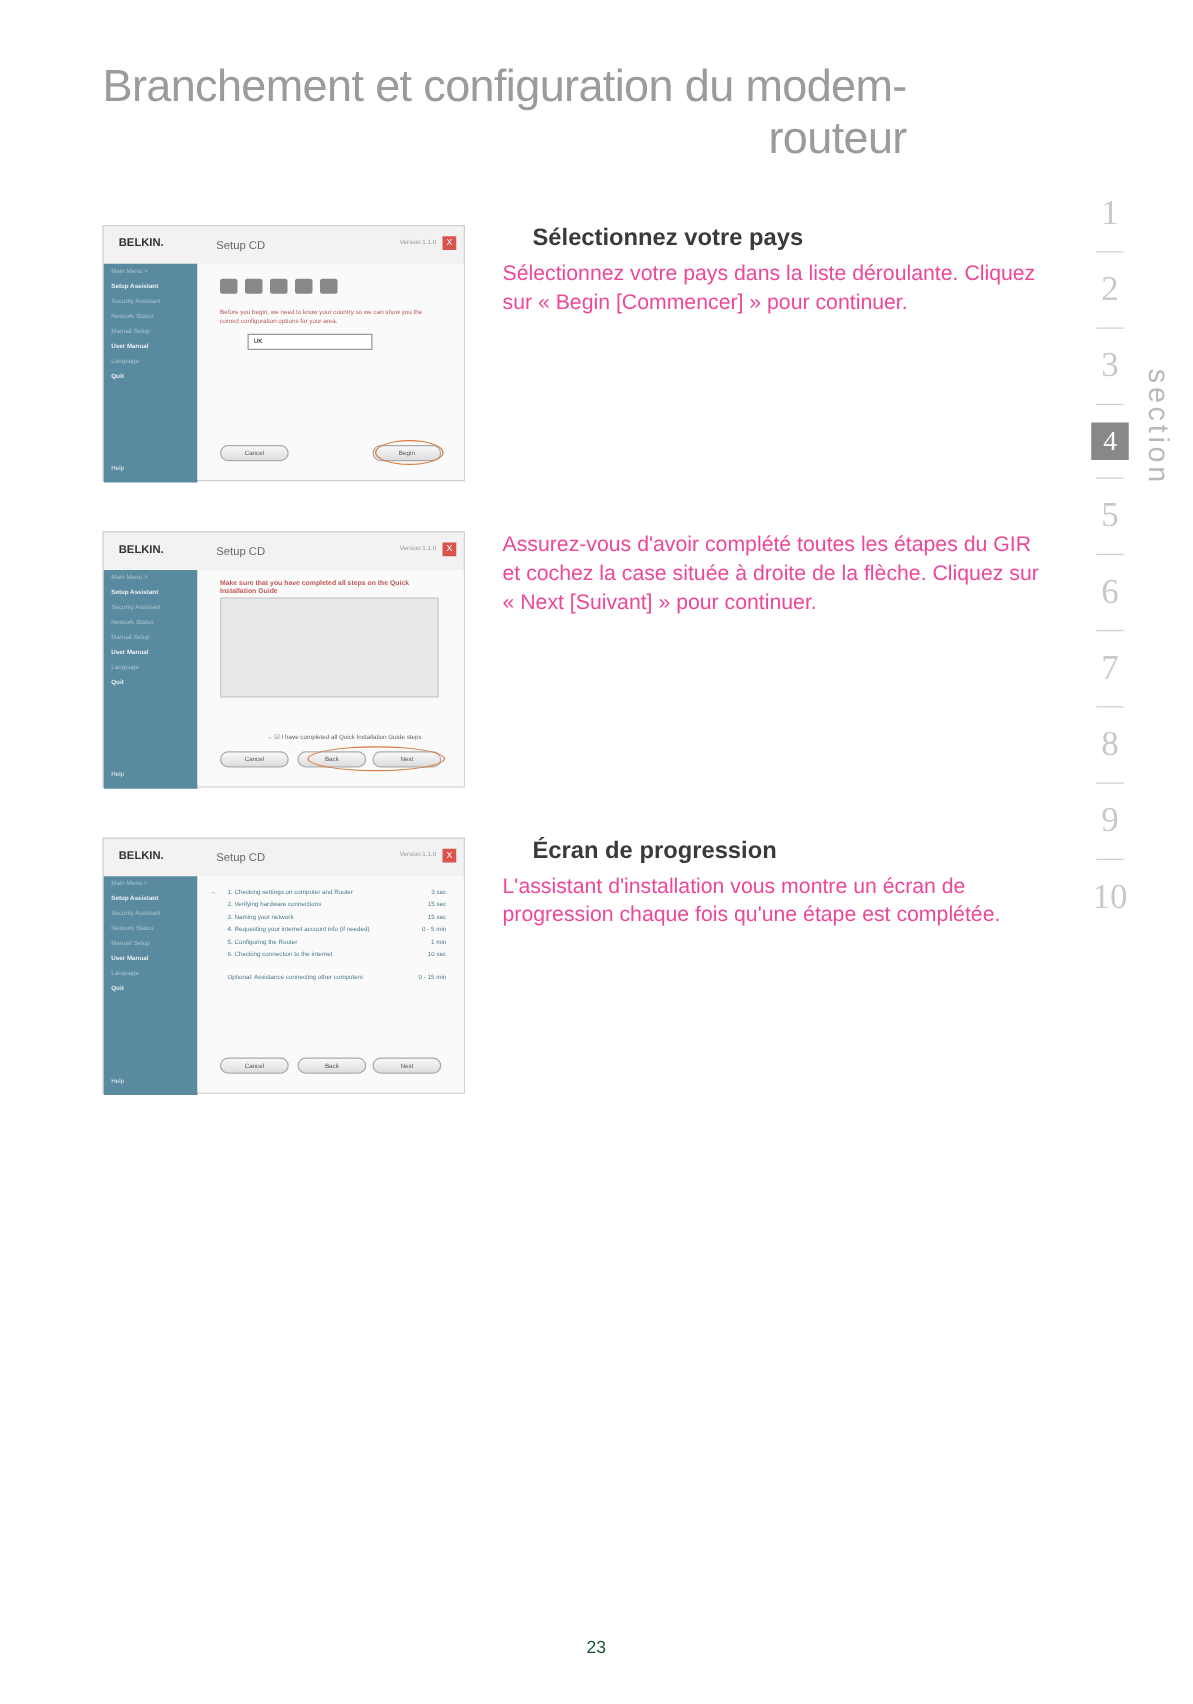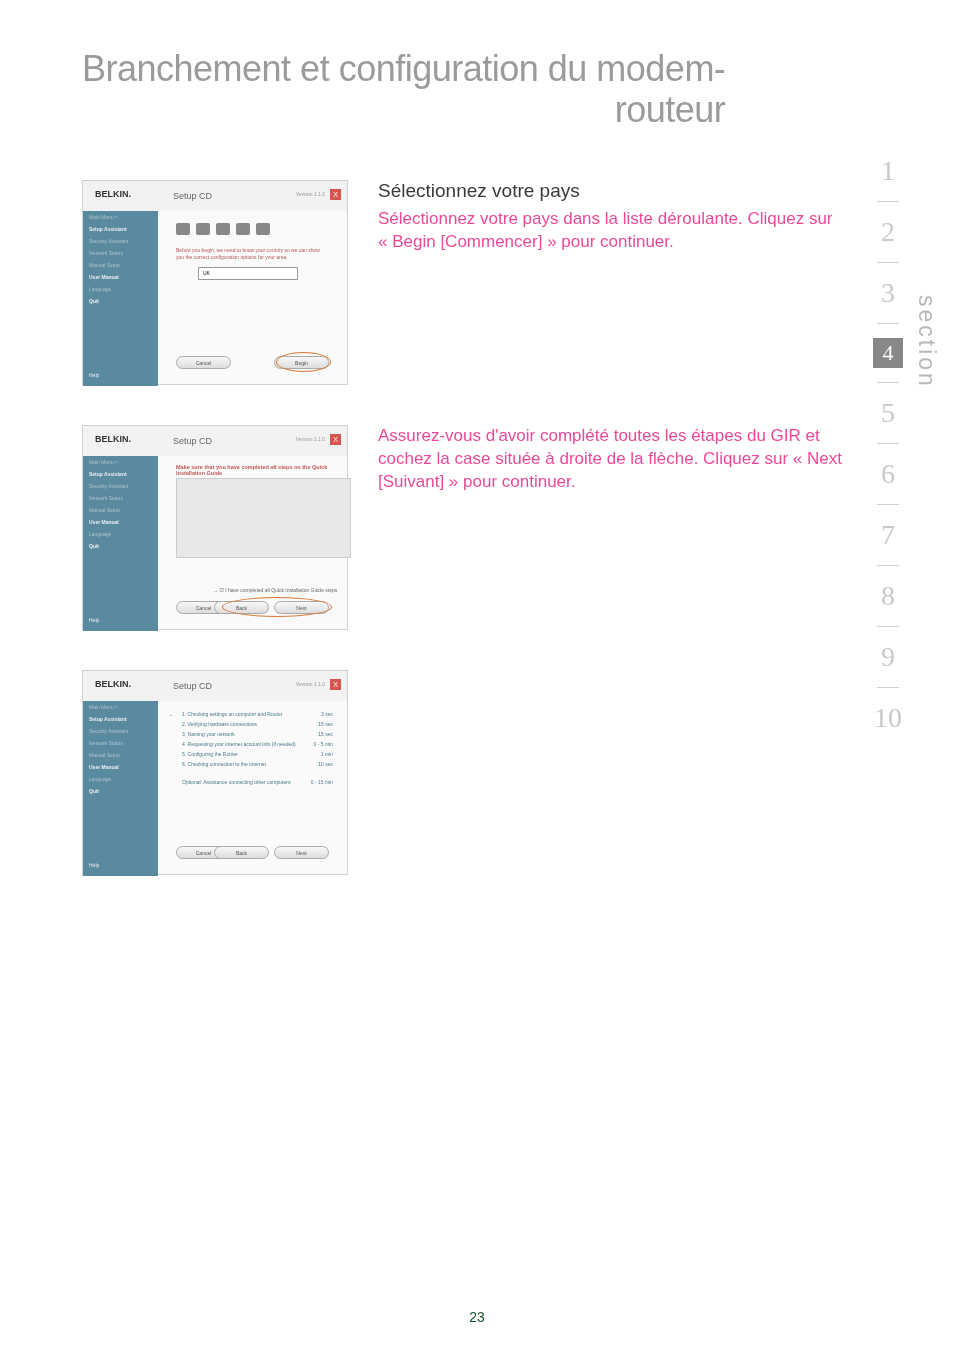--- a/index.html
+++ b/index.html
@@ -26,21 +26,21 @@
       top: 180px;
       left: 82px;
       right: 82px;
     }
     .section-row {
       display: flex;
       gap: 30px;
       margin-bottom: 40px;
     }
     .screenshot-box {
-      width: 266px;
+      width: 290px;
       height: 205px;
       flex-shrink: 0;
       background: #f2f2f2;
       border: 1px solid #d0d0d0;
       position: relative;
     }
     .screenshot-header {
       position: absolute;
       top: 8px;
       left: 12px;
@@ -198,23 +198,24 @@
       left: 10px;
       font-size: 5px;
       color: #4a7a88;
     }
     .text-column {
       flex: 1;
       padding-right: 30px;
     }
     .text-heading {
       font-size: 19px;
-      font-weight: normal;
+      font-weight: bold;
       color: #3a3a3a;
       margin-bottom: 6px;
+      margin-left: 24px;
     }
     .text-body {
       font-size: 17px;
       color: #ec4899;
       line-height: 1.35;
     }
     .section-nav {
       position: absolute;
       top: 155px;
       right: 36px;
@@ -398,20 +399,24 @@
           <div style="margin-top:12px">
               <span>Optional: Assistance connecting other computers</span>
               <span>0 - 15 min</span>
             </div>
         </div>
         <div class="mock-btn cancel-btn">Cancel</div>
         <div class="mock-btn back-btn">Back</div>
         <div class="mock-btn next-btn">Next</div>
       </div>
     </div>
+    <div class="text-column">
+      <div class="text-heading">Écran de progression</div>
+      <div class="text-body">L'assistant d'installation vous montre un écran de progression chaque fois qu'une étape est complétée.</div>
+    </div>
   </div>
 
 </div>
 
 <div class="section-nav">
   <div class="nav-num">1</div>
   <div class="nav-sep"></div>
   <div class="nav-num">2</div>
   <div class="nav-sep"></div>
   <div class="nav-num">3</div>

